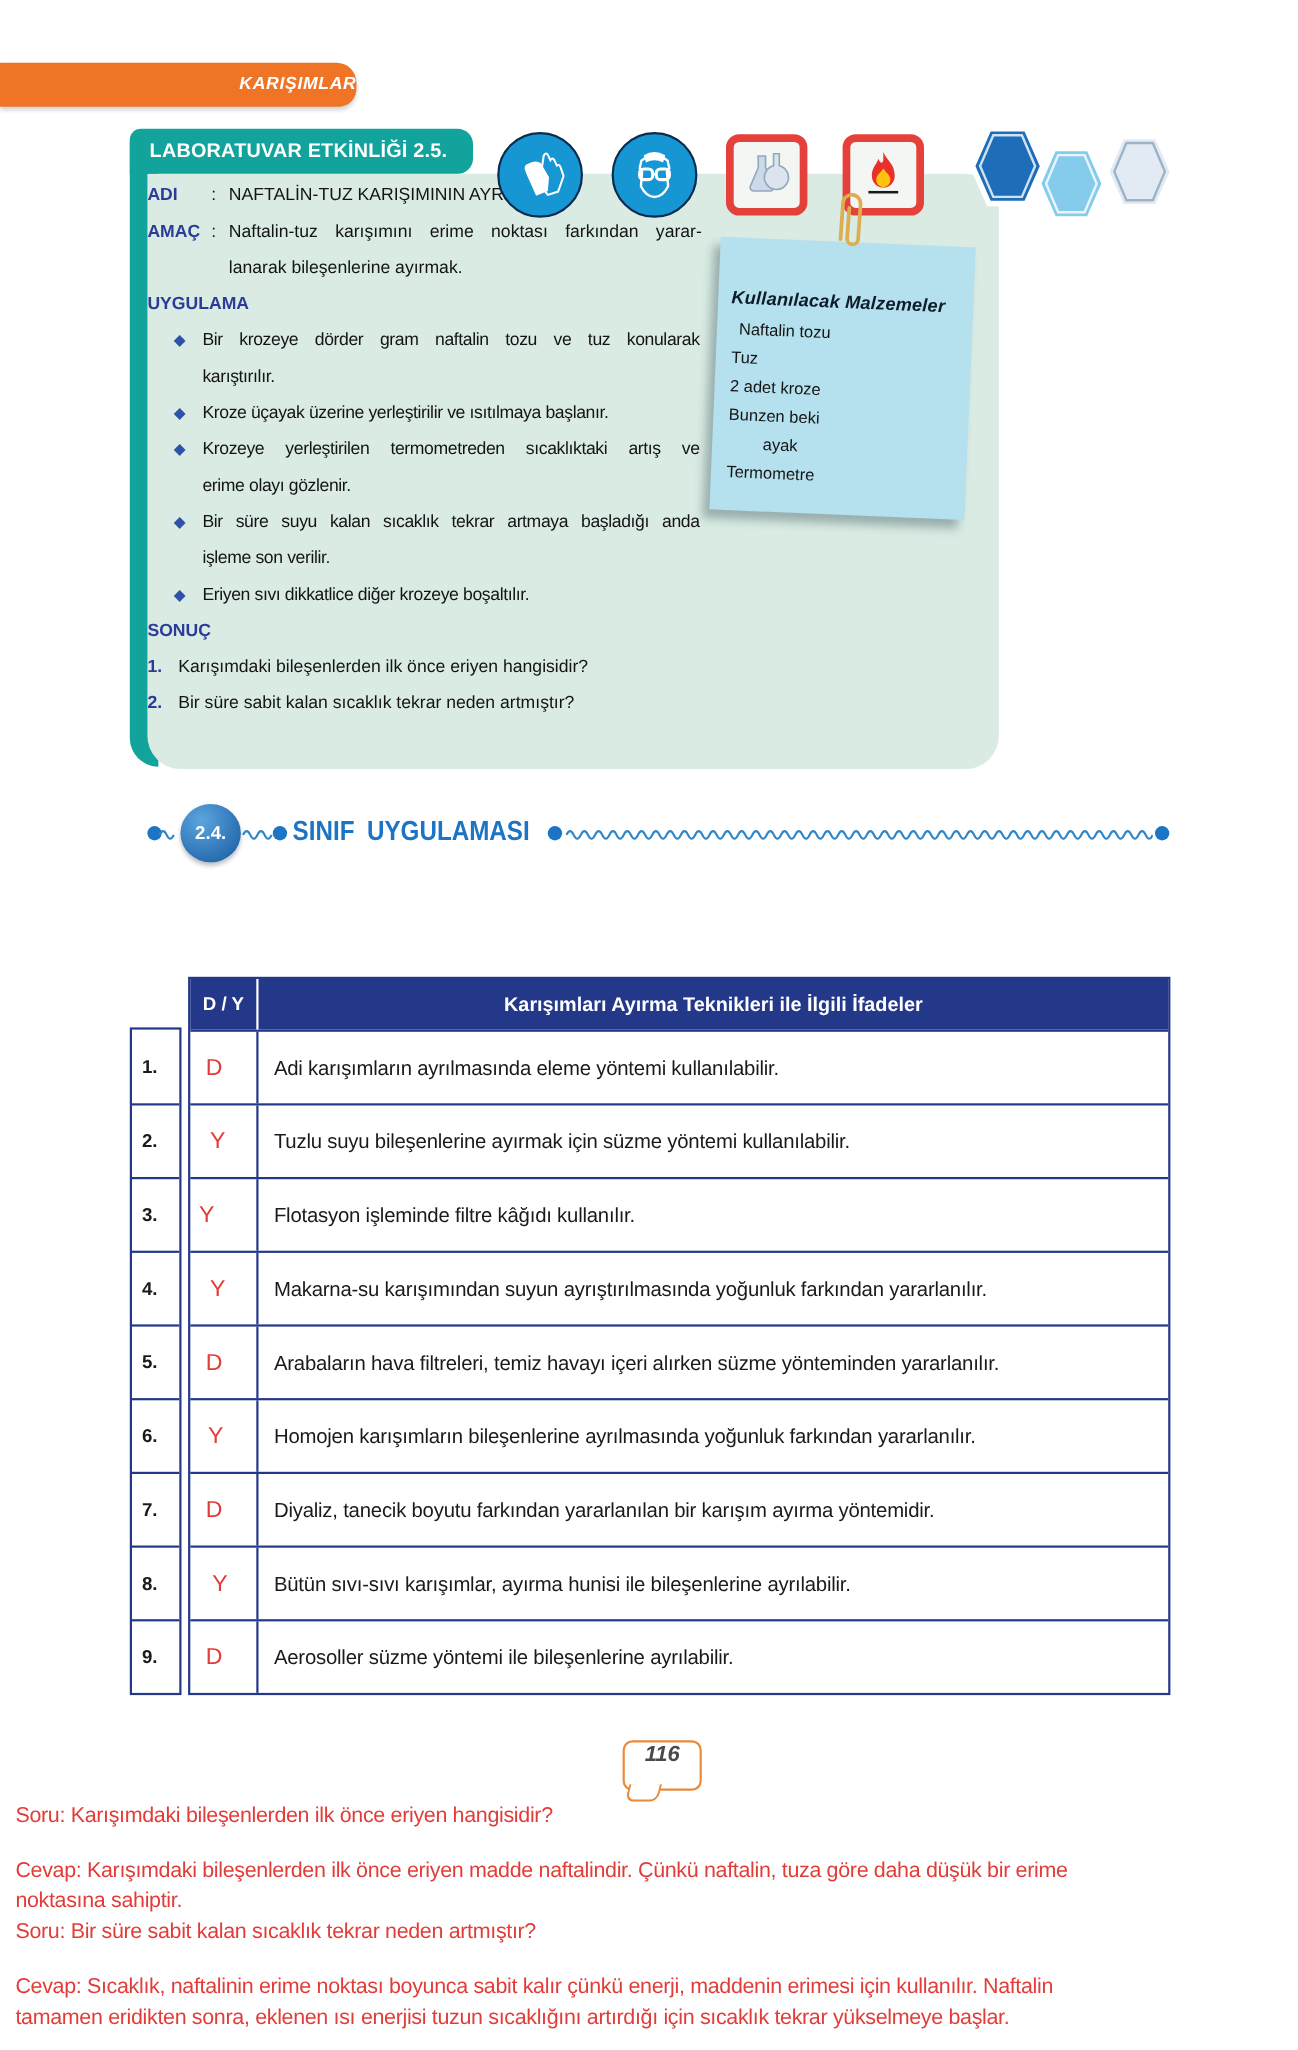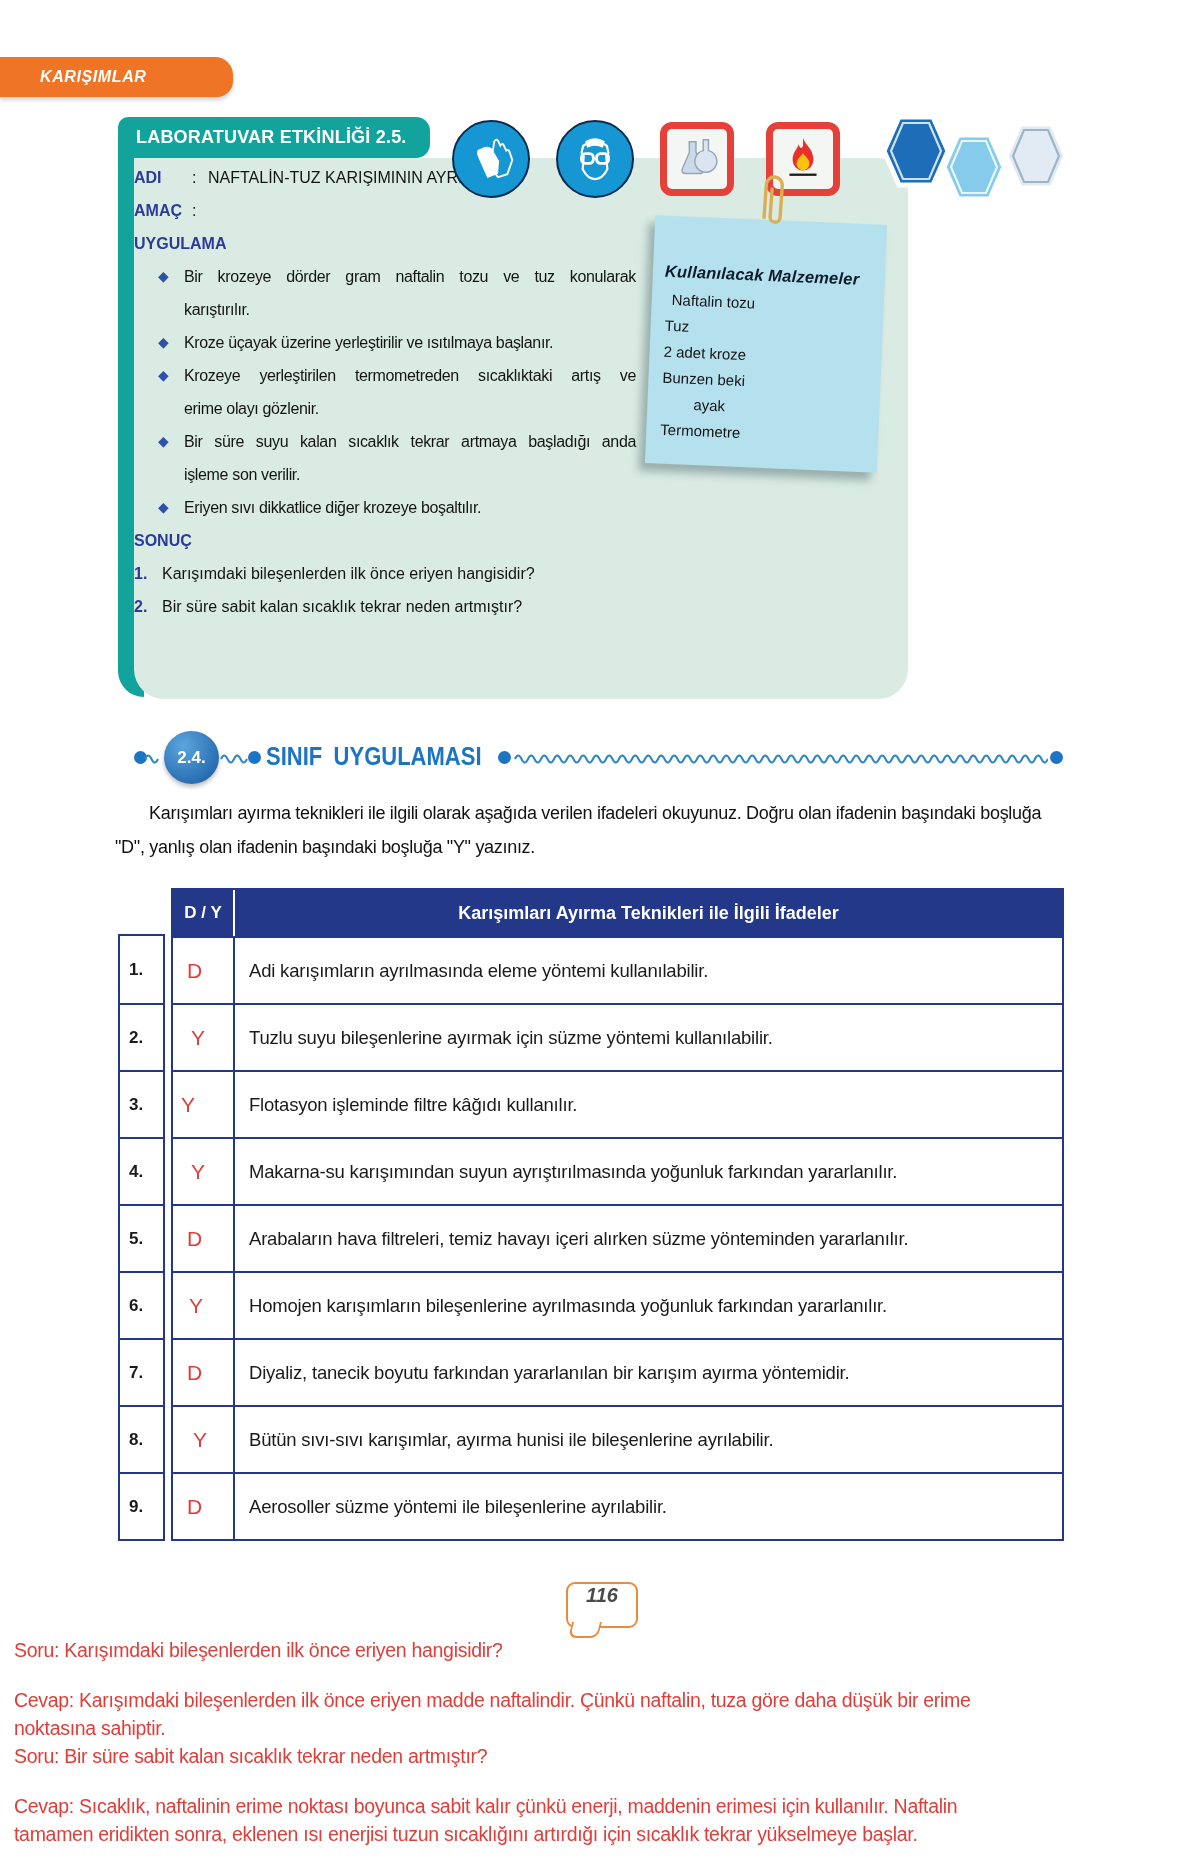--- a/index.html
+++ b/index.html
@@ -2,23 +2,23 @@
 <html style="--orange: #ef7425; --teal: #12a49c; --mint: #d9ebe3; --navy: #24388a; --blue: #1c74c5; --label-blue: #2b3b97; --red: #e23c38; --sticky: #b5e0ee; --icon-blue: #1697d4;"><head>
 <meta charset="utf-8">
 <style>
   * { margin:0; padding:0; box-sizing:border-box; }
   html,body { background:#ffffff; }
   body { font-family:"Liberation Sans", sans-serif; color:#1a1a1a; }
 
   .page { position:relative; width:1180px; height:1864px; background:#fff; overflow:hidden; }
 
   
-  .chapter-tab { position:absolute; left:0; top:57px; width:233px; height:40px;
+  .chapter-tab { position:absolute; left:0; top:57px; width:324px; height:40px;
     background:var(--orange,#ef7425); border-radius:0 18px 16px 0;
-    display:flex; align-items:center; justify-content:flex-start;
+    display:flex; align-items:center; justify-content:flex-end;
     box-shadow:0 3px 4px rgba(0,0,0,.18);padding-left:40px; }
   .chapter-tab span { color:#fff; font-weight:bold; font-style:italic; font-size:16px; letter-spacing:.6px; }
 
   
   .lab-card { position:absolute; left:118px; top:117px; width:790px; height:582px; }
   .lab-edge { position:absolute; left:0; top:2px; width:26px; height:578px;
     background:var(--teal,#12a49c); border-radius:12px 0 0 30px; }
   .lab-header { position:absolute; left:0; top:0; width:312px; height:41px;
     background:var(--teal,#12a49c); border-radius:10px 14px 14px 0;
     display:flex; align-items:center; padding-left:18px; }
@@ -138,20 +138,24 @@
 
     <div class="lab-content">
       <div class="kv">
         <span class="lbl">ADI</span>
         <span class="colon">:</span>
         <span class="val">NAFTALİN-TUZ KARIŞIMININ AYRILMASI</span>
       </div>
       <div class="kv">
         <span class="lbl">AMAÇ</span>
         <span class="colon">:</span>
+        <div class="val amac-val">
+          <div class="line j">Naftalin-tuz karışımını erime noktası farkından yarar-</div>
+          <div class="line">lanarak bileşenlerine ayırmak.</div>
+        </div>
       </div>
       <div class="sec-label">UYGULAMA</div>
 
       <div class="bullet">
         <span class="dia">◆</span>
         <div class="lines">
             <div class="line j">Bir krozeye dörder gram naftalin tozu ve tuz konularak</div>
         <div class="line">karıştırılır.</div>
           </div>
       </div>
@@ -273,21 +277,20 @@
       </svg>
     <span class="dot d2"></span>
     <div class="title">SINIF UYGULAMASI</div>
     <span class="dot d3"></span>
     <svg class="w w3" width="534" height="12">
         <path fill="none" stroke="#2e86c8" stroke-width="2" d="M1 7 q3.25 -7 6.5 0 t6.5 0 q3.25 -7 6.5 0 t6.5 0 q3.25 -7 6.5 0 t6.5 0 q3.25 -7 6.5 0 t6.5 0 q3.25 -7 6.5 0 t6.5 0 q3.25 -7 6.5 0 t6.5 0 q3.25 -7 6.5 0 t6.5 0 q3.25 -7 6.5 0 t6.5 0 q3.25 -7 6.5 0 t6.5 0 q3.25 -7 6.5 0 t6.5 0 q3.25 -7 6.5 0 t6.5 0 q3.25 -7 6.5 0 t6.5 0 q3.25 -7 6.5 0 t6.5 0 q3.25 -7 6.5 0 t6.5 0 q3.25 -7 6.5 0 t6.5 0 q3.25 -7 6.5 0 t6.5 0 q3.25 -7 6.5 0 t6.5 0 q3.25 -7 6.5 0 t6.5 0 q3.25 -7 6.5 0 t6.5 0 q3.25 -7 6.5 0 t6.5 0 q3.25 -7 6.5 0 t6.5 0 q3.25 -7 6.5 0 t6.5 0 q3.25 -7 6.5 0 t6.5 0 q3.25 -7 6.5 0 t6.5 0 q3.25 -7 6.5 0 t6.5 0 q3.25 -7 6.5 0 t6.5 0 q3.25 -7 6.5 0 t6.5 0 q3.25 -7 6.5 0 t6.5 0 q3.25 -7 6.5 0 t6.5 0 q3.25 -7 6.5 0 t6.5 0 q3.25 -7 6.5 0 t6.5 0 q3.25 -7 6.5 0 t6.5 0 q3.25 -7 6.5 0 t6.5 0 q3.25 -7 6.5 0 t6.5 0 q3.25 -7 6.5 0 t6.5 0 q3.25 -7 6.5 0 t6.5 0 q3.25 -7 6.5 0 t6.5 0 q3.25 -7 6.5 0 t6.5 0 q3.25 -7 6.5 0 t6.5 0 q3.25 -7 6.5 0 t6.5 0 q3.25 -7 6.5 0 t6.5 0"></path>
       </svg>
     <span class="dot d4"></span>
   </div>
 
-  <p class="intro">Karışımları ayırma teknikleri ile ilgili olarak aşağıda verilen ifadeleri okuyunuz. Doğru olan ifadenin başındaki boşluğa "D", yanlış olan ifadenin başındaki boşluğa "Y" yazınız.</p>
 
   <div class="dy-table">
     <div class="numcol">
       <div class="numcell">1.</div>
       <div class="numcell">2.</div>
       <div class="numcell">3.</div>
       <div class="numcell">4.</div>
       <div class="numcell">5.</div>
       <div class="numcell">6.</div>
       <div class="numcell">7.</div>

